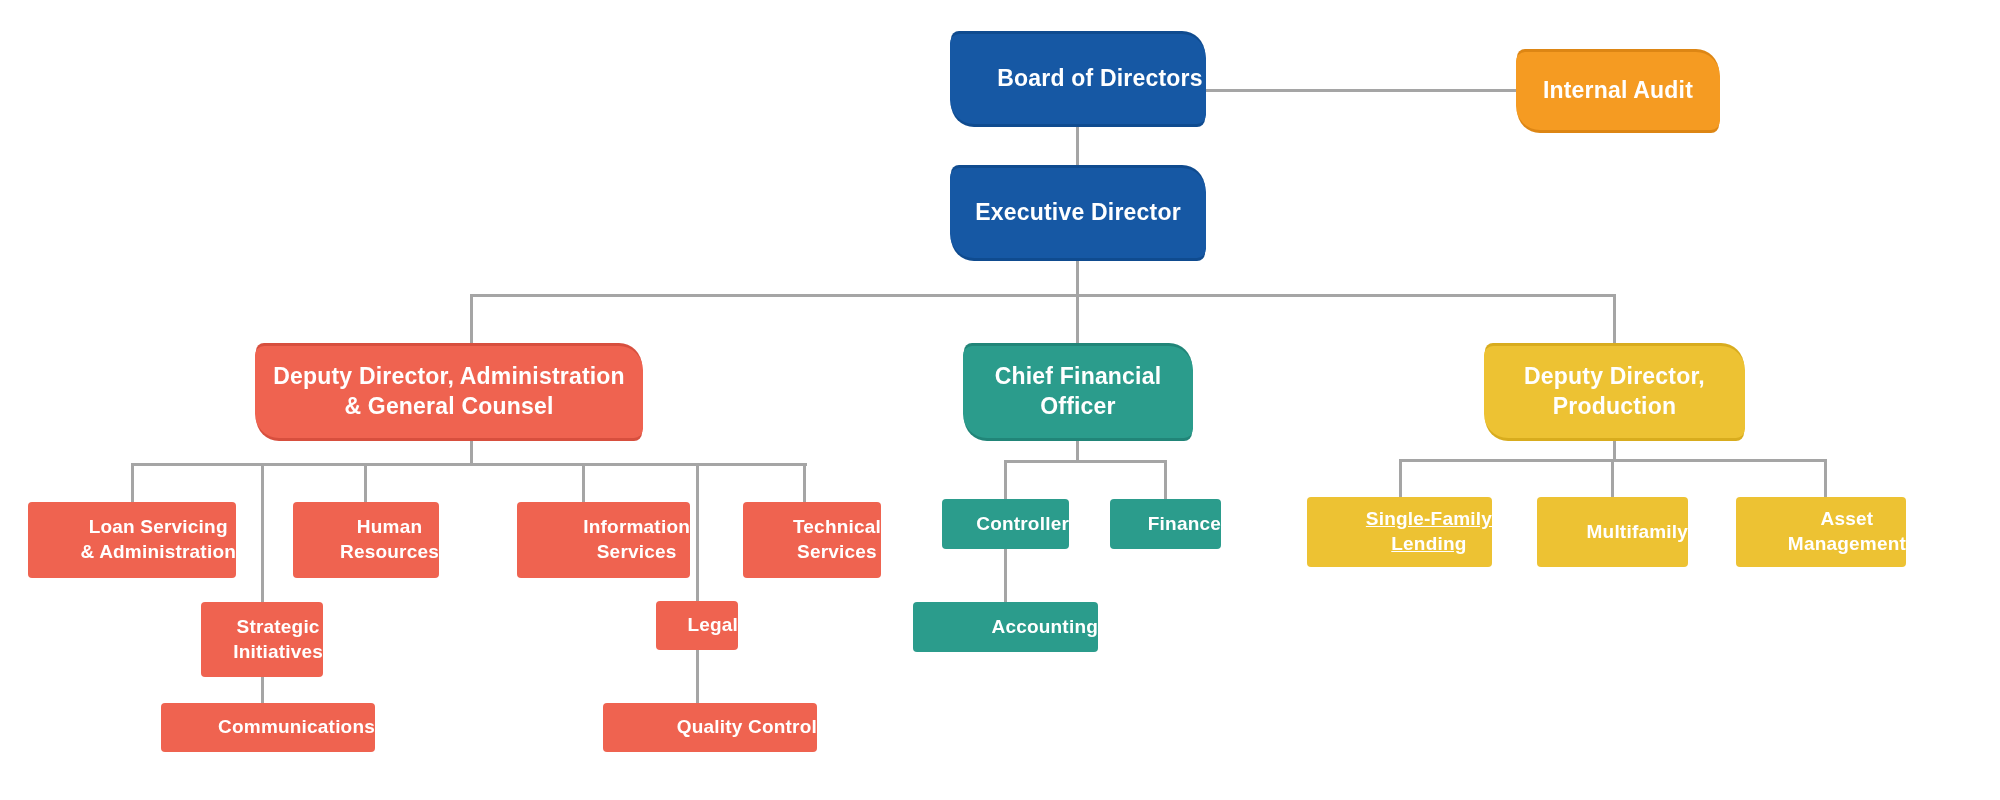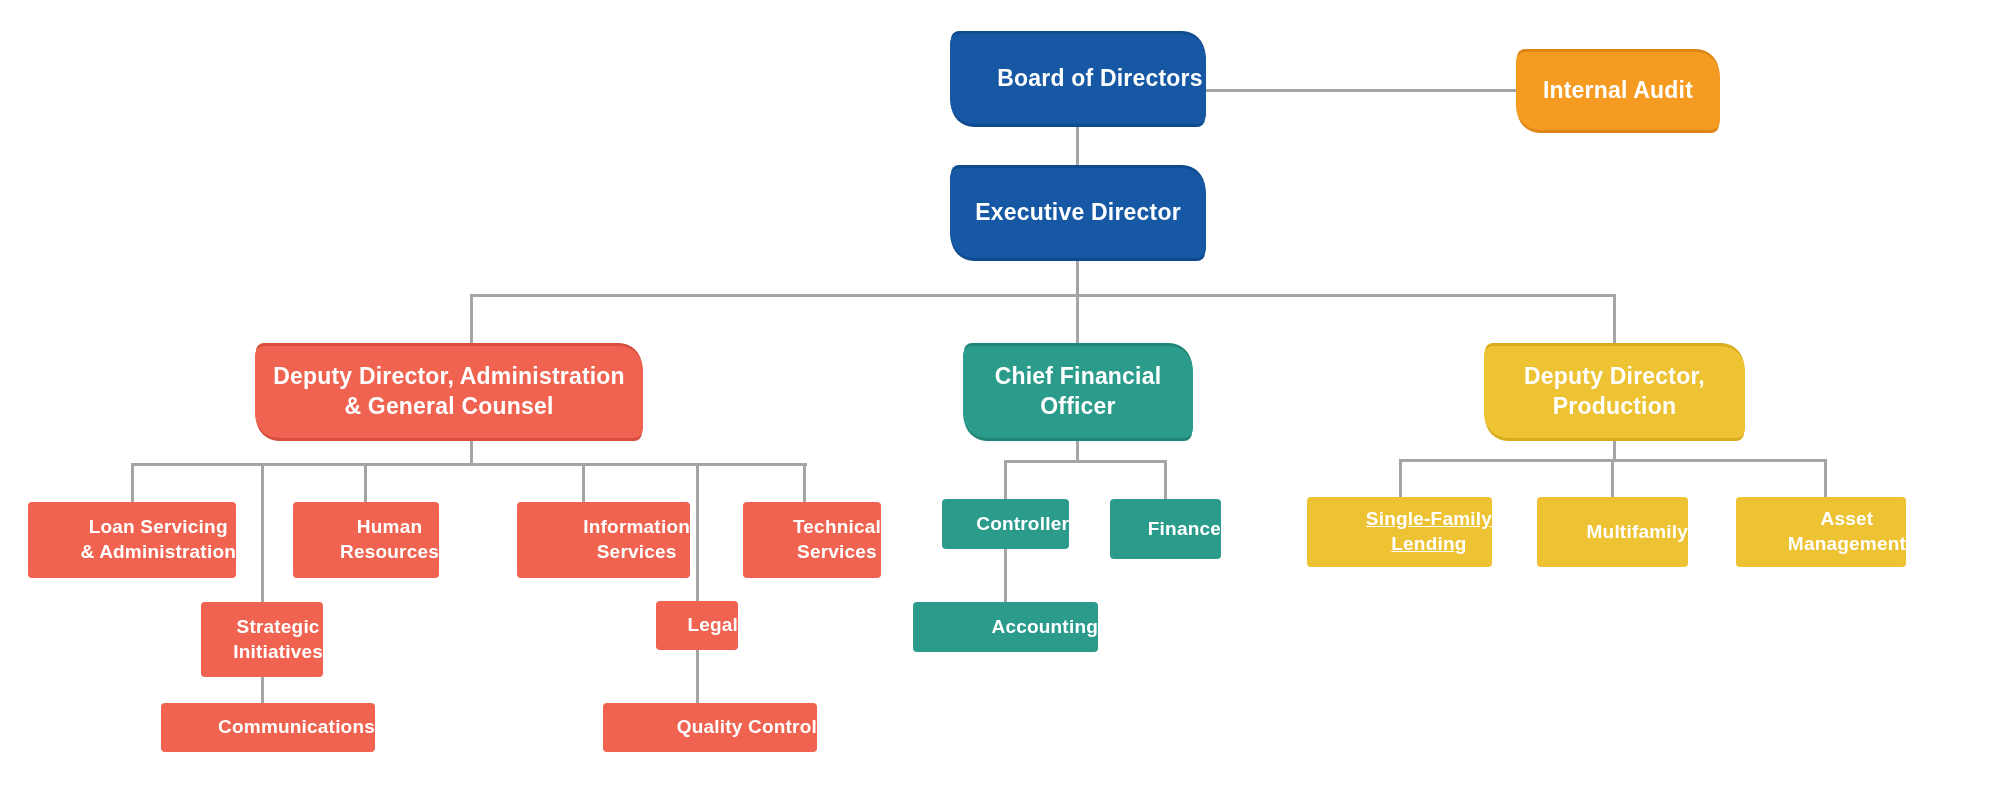--- a/index.html
+++ b/index.html
@@ -88,21 +88,21 @@
       <div class="node flat" style="left: 497px; top: 502px; width: 173px; height: 76px; font-size: 19px; background: rgb(239, 99, 80); color: rgb(255, 255, 255); margin-left: 20px;"><span class="label">Information
 Services</span></div>
       <div class="node flat" style="left: 735px; top: 502px; width: 138px; height: 76px; font-size: 19px; background: rgb(239, 99, 80); color: rgb(255, 255, 255); margin-left: 8px;"><span class="label">Technical
 Services</span></div>
       <div class="node flat" style="left: 201px; top: 602px; width: 122px; height: 75px; font-size: 19px; background: rgb(239, 99, 80); color: rgb(255, 255, 255);"><span class="label">Strategic
 Initiatives</span></div>
       <div class="node flat" style="left: 656px; top: 601px; width: 82px; height: 49px; font-size: 19px; background: rgb(239, 99, 80); color: rgb(255, 255, 255); padding-left: 8px;"><span class="label">Legal</span></div>
       <div class="node flat" style="left: 161px; top: 703px; width: 214px; height: 49px; font-size: 19px; background: rgb(239, 99, 80); color: rgb(255, 255, 255);"><span class="label">Communications</span></div>
       <div class="node flat" style="left: 603px; top: 703px; width: 214px; height: 49px; font-size: 19px; background: rgb(239, 99, 80); color: rgb(255, 255, 255);"><span class="label">Quality Control</span></div>
       <div class="node flat" style="left: 942px; top: 499px; width: 127px; height: 50px; font-size: 19px; background: rgb(43, 156, 140); color: rgb(255, 255, 255);"><span class="label">Controller</span></div>
-      <div class="node flat" style="left: 1110px; top: 499px; width: 111px; height: 60px; font-size: 19px; background: rgb(43, 156, 140); color: rgb(255, 255, 255);"><span class="label">Finance</span></div>
+      <div class="node flat" style="left: 1110px; top: 499px; width: 111px; height: 50px; font-size: 19px; background: rgb(43, 156, 140); color: rgb(255, 255, 255);"><span class="label">Finance</span></div>
       <div class="node flat" style="left: 913px; top: 602px; width: 185px; height: 50px; font-size: 19px; background: rgb(43, 156, 140); color: rgb(255, 255, 255);"><span class="label">Accounting</span></div>
       <div class="node flat" style="left: 1307px; top: 497px; width: 185px; height: 70px; font-size: 19px; background: rgb(237, 194, 51); color: rgb(255, 255, 255); text-decoration: underline;"><span class="label">Single-Family
 Lending</span></div>
       <div class="node flat" style="left: 1537px; top: 497px; width: 151px; height: 70px; font-size: 19px; background: rgb(237, 194, 51); color: rgb(255, 255, 255);"><span class="label">Multifamily</span></div>
       <div class="node flat" style="left: 1736px; top: 497px; width: 170px; height: 70px; font-size: 19px; background: rgb(237, 194, 51); color: rgb(255, 255, 255);"><span class="label">Asset
 Management</span></div>
     </div>
 </div>
 
 </body></html>

